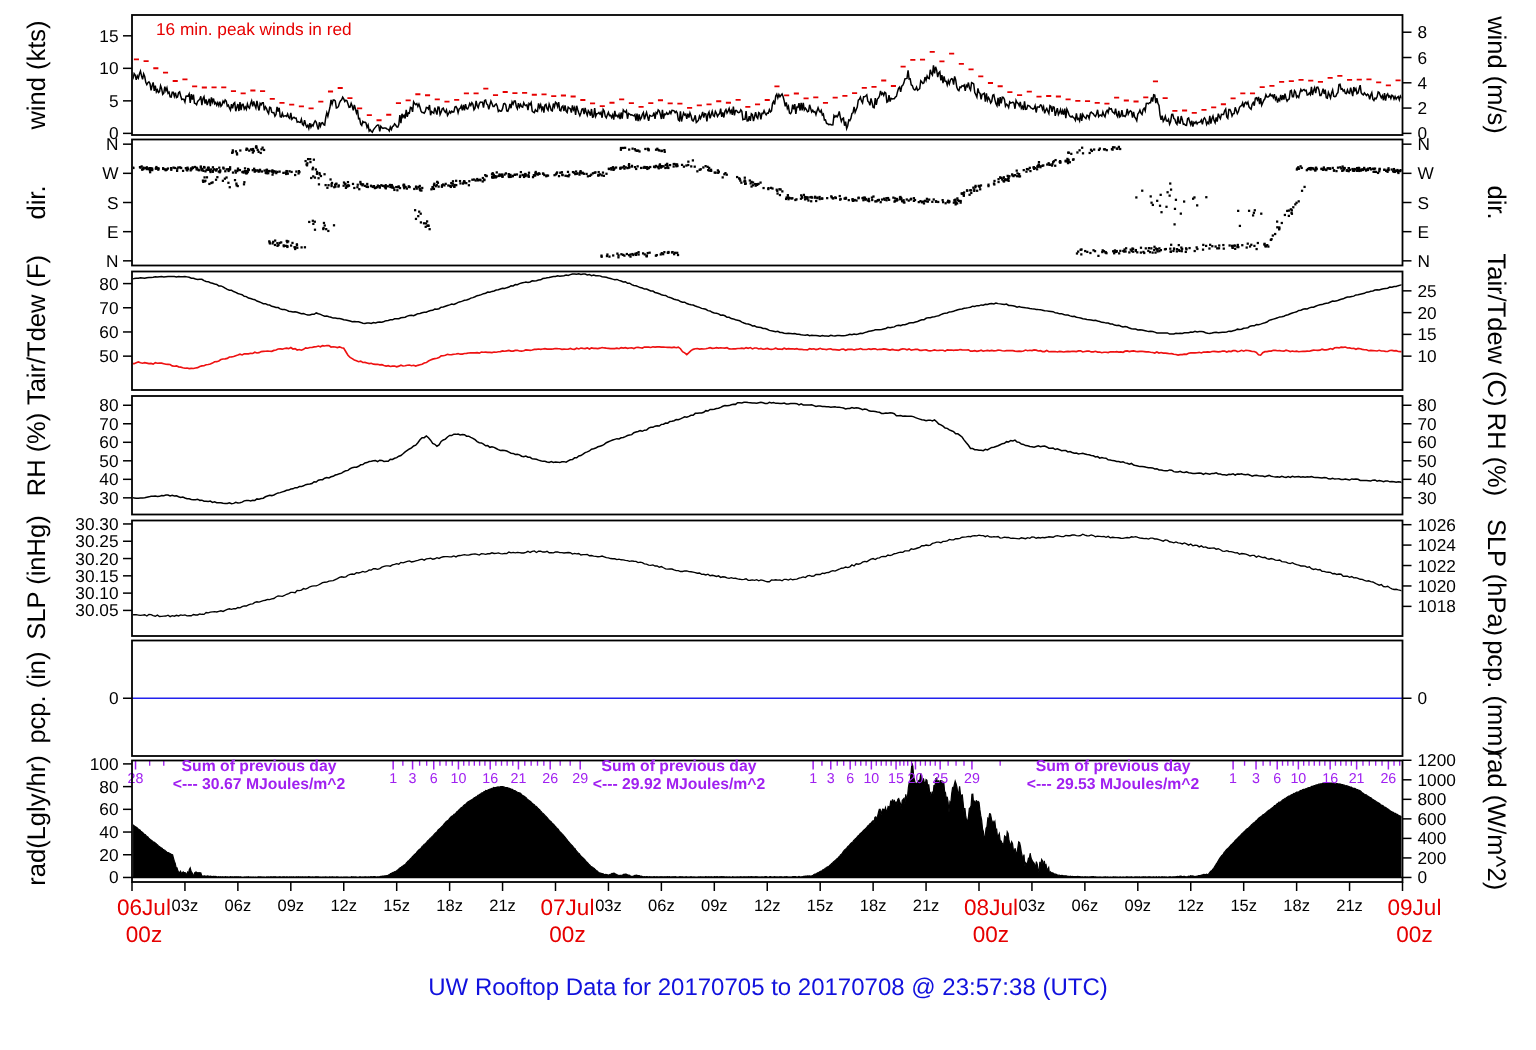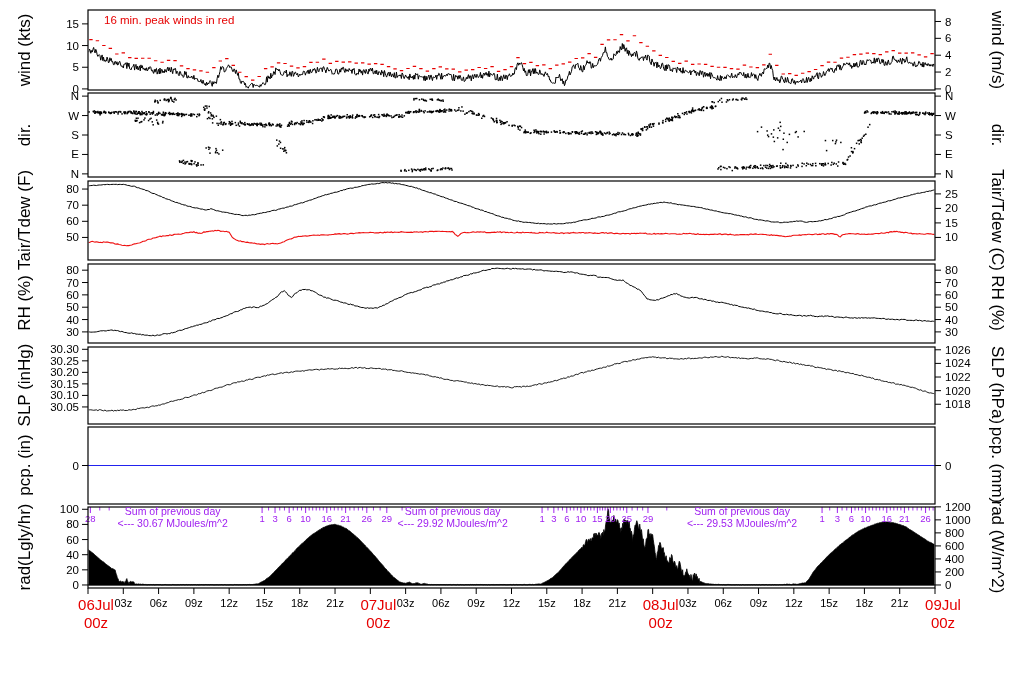--- a/index.html
+++ b/index.html
@@ -5,21 +5,21 @@
   html,body{margin:0;padding:0;background:#fff;}
   .fig{position:relative;width:1024px;height:700px;background:#fff;overflow:hidden;
        font-family:"Liberation Sans",sans-serif;}
   .fig svg{position:absolute;left:0;top:0;}
   svg text{font-family:"Liberation Sans",sans-serif;}
   .ylab{position:absolute;white-space:nowrap;font-size:17px;color:#000;
         transform:translate(-50%,-50%) rotate(-90deg);}
   .ylab.right{transform:translate(-50%,-50%) rotate(90deg);}
   .note-red{position:absolute;font-size:11.5px;color:#e60000;white-space:nowrap;}
   .sum-ann{position:absolute;width:200px;margin-left:-100px;text-align:center;
-           font-size:10.5px;line-height:11.5px;color:#a020f0;white-space:nowrap;}
+           font-size:10.5px;line-height:11.5px;color:#a020f0;white-space:nowrap;font-weight:bold;}
   .fig-title{position:absolute;left:0;top:650px;width:1024px;text-align:center;
              font-size:16px;color:#1111dd;}
 </style>
 </head>
 <body>
 
 <div class="fig">
   <svg id="plot" width="1024" height="700">
       <defs>
         <clipPath id="clip0">
@@ -1861,13 +1861,14 @@
   </div>
   <div class="sum-ann" id="sum-ann-1" style="top: 506px; left: 452.681px;">
     <div>Sum of previous day</div>
     <div>&lt;--- 29.92 MJoules/m^2</div>
   </div>
   <div class="sum-ann" id="sum-ann-2" style="top: 506px; left: 742.072px;">
     <div>Sum of previous day</div>
     <div>&lt;--- 29.53 MJoules/m^2</div>
   </div>
 
+  <div class="fig-title">UW Rooftop Data for 20170705  to  20170708 @ 23:57:38  (UTC)</div>
 </div>
 
 </body></html>

